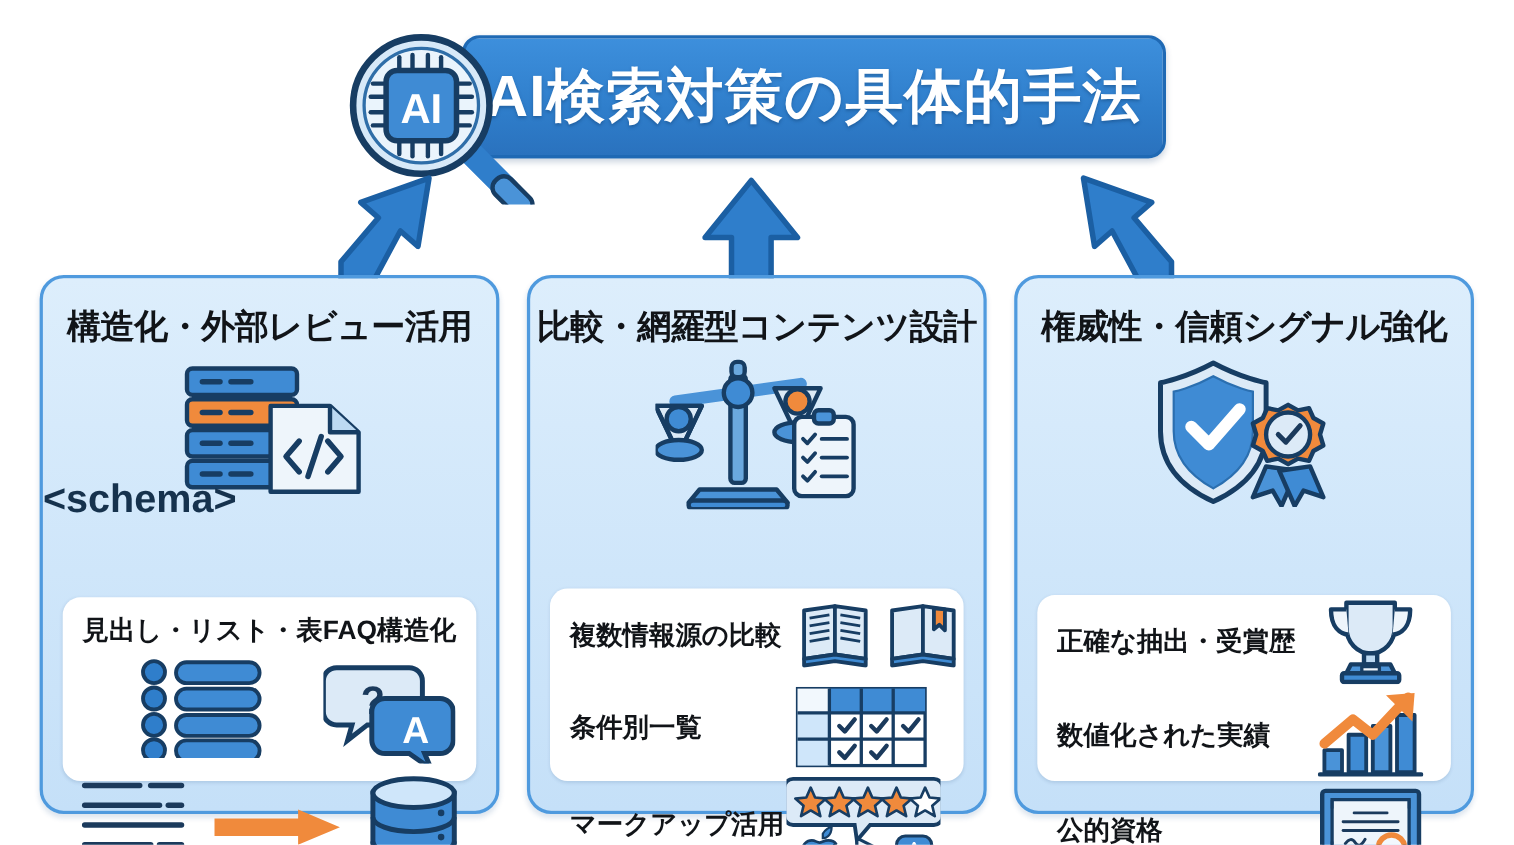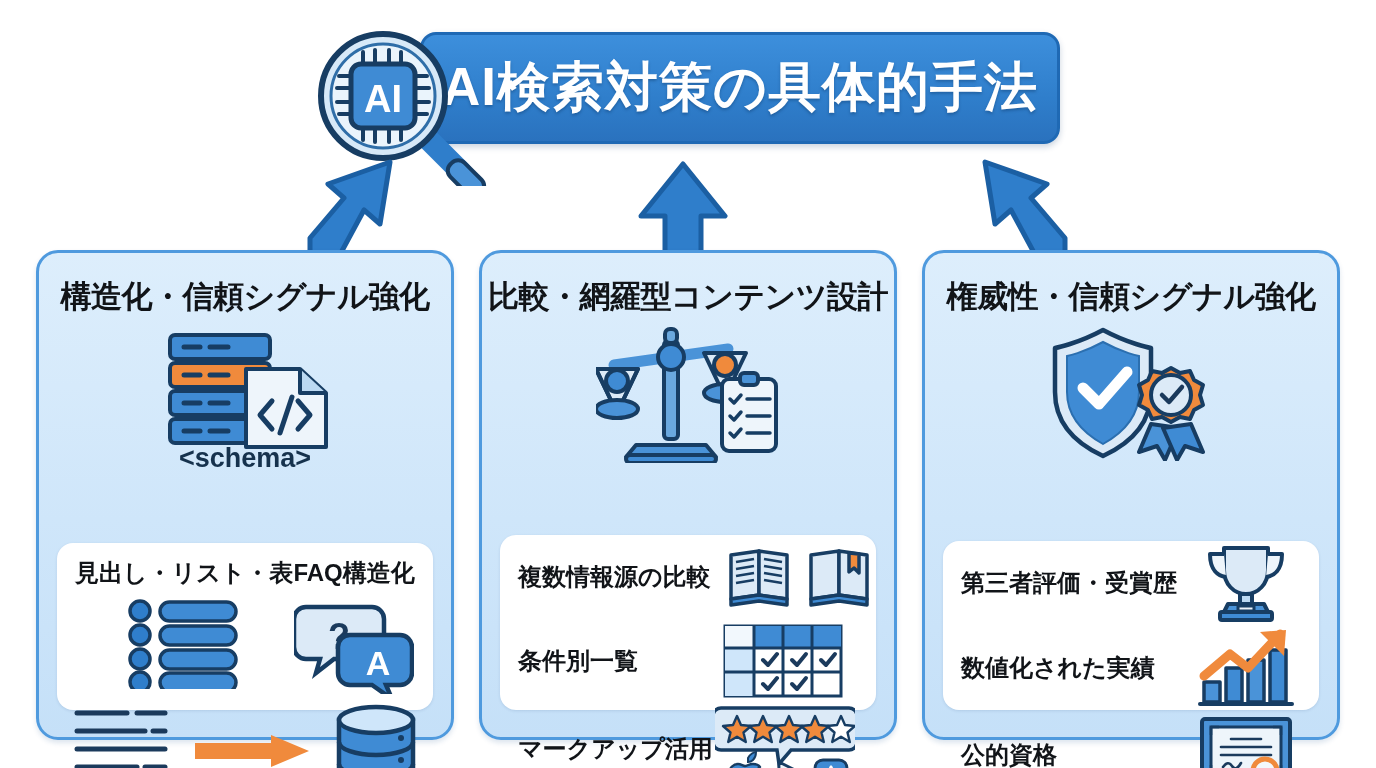--- a/index.html
+++ b/index.html
@@ -53,21 +53,21 @@
     letter-spacing: -0.5px;
     white-space: nowrap;
   }
   .col-hero {
     height: 150px;
     display: flex; align-items: center; justify-content: center;
     position: relative;
   }
   .hero-caption {
     position: absolute; bottom: -6px; left: 0; right: 0;
-    text-align: center; font-size: 27px; font-weight: bold; color: #16324d;
+    text-align: left; font-size: 36px; font-weight: bold; color: #16324d;
   }
 
   .inner-card {
     position: absolute; left: 18px; right: 18px; bottom: 27px;
     background: #ffffff;
     border-radius: 16px;
     box-shadow: 0 1px 3px rgba(40,80,130,.14);
   }
   #card1 { top: 290px; }
   #card2 { top: 282px; }
@@ -142,21 +142,21 @@
 
   <svg class="arrow" style="left:637px;top:158px;width:92px;height:100px;" viewBox="0 0 92 100">
     <path d="M46 6 L88 58 L64 58 L64 100 L28 100 L28 58 L4 58 Z" fill="#2f7ecb" stroke="#1b5fa3" stroke-width="5" stroke-linejoin="round"></path>
   </svg>
 
   <svg class="arrow" style="left:963px;top:140px;width:120px;height:125px;" viewBox="0 0 120 125">
     <path d="M102 122 L102 98 L68 58 L84 44 L22 22 L32 84 L48 70 L76 122 Z" fill="#2f7ecb" stroke="#1b5fa3" stroke-width="5" stroke-linejoin="round"></path>
   </svg>
 
   <div class="col" id="col1">
-    <div class="col-title">構造化・信頼シグナル強化</div>
+    <div class="col-title">構造化・外部レビュー活用</div>
 
     <div class="col-hero">
       <svg width="170" height="125" viewBox="0 0 170 125">
         <g stroke="#173d63" stroke-width="4">
           <rect x="10" y="4" width="100" height="24" rx="5" fill="#3f8bd4"></rect>
           <rect x="10" y="32" width="100" height="24" rx="5" fill="#f08a3c"></rect>
           <rect x="10" y="60" width="100" height="24" rx="5" fill="#3f8bd4"></rect>
           <rect x="10" y="88" width="100" height="24" rx="5" fill="#3f8bd4"></rect>
         </g>
         <g stroke="#173d63" stroke-width="5" stroke-linecap="round">
@@ -379,21 +379,21 @@
           <path d="M150 98 l12 28 l-18 -6 l-8 14 l-14 -32 z" fill="#3f8bd4"></path>
           <path d="M130 42 l9 5 l10 -2 l4 9 l9 5 l-3 10 l3 10 l-9 5 l-4 9 l-10 -2 l-9 5 l-9 -5 l-10 2 l-4 -9 l-9 -5 l3 -10 l-3 -10 l9 -5 l4 -9 l10 2 z" fill="#f08a3c"></path>
           <circle cx="130" cy="69" r="20" fill="#dceaf7"></circle>
         </g>
         <polyline points="121,69 128,76 141,61" fill="none" stroke="#1b3a5c" stroke-width="4.5" stroke-linecap="round" stroke-linejoin="round"></polyline>
       </svg>
     </div>
 
     <div class="inner-card" id="card3">
       <div class="lrow c3row" style="height:84px;">
-        <span class="row-label">第三者評価・受賞歴</span>
+        <span class="row-label">正確な抽出・受賞歴</span>
         <span class="icon-slot">
           <svg width="88" height="78" viewBox="0 0 88 78">
             <g stroke="#173d63" stroke-width="4" stroke-linejoin="round">
               <path d="M22 4 h44 v22 c0 14 -10 24 -22 24 c-12 0 -22 -10 -22 -24 z" fill="#dceaf7"></path>
               <path d="M22 10 h-14 c0 16 8 22 16 23" fill="#eef5fb"></path>
               <path d="M66 10 h14 c0 16 -8 22 -16 23" fill="#eef5fb"></path>
               <rect x="38" y="50" width="12" height="10" fill="#bcd9f2"></rect>
               <path d="M26 60 h36 l4 8 h-44 z" fill="#4a93d8"></path>
               <rect x="18" y="68" width="52" height="8" rx="2" fill="#3f8bd4"></rect>
               <rect x="36" y="62" width="16" height="5" fill="#eef5fb" stroke-width="3"></rect>

